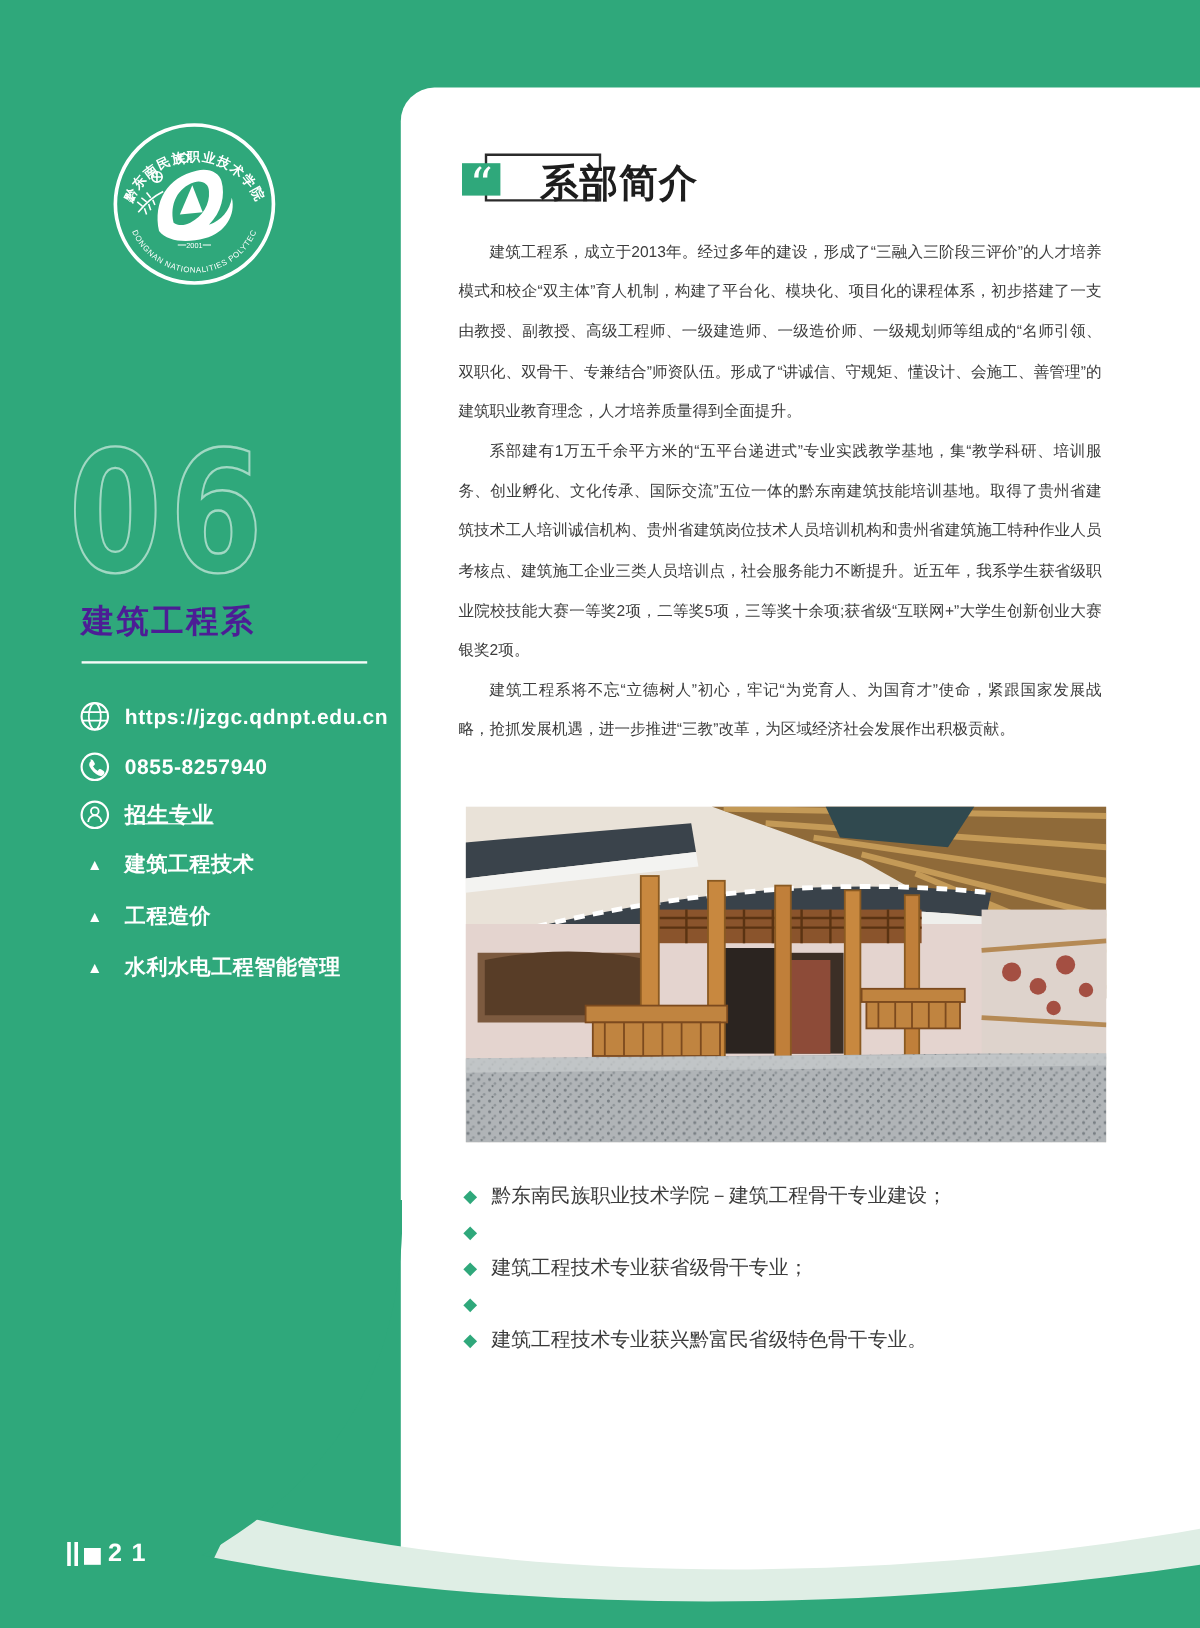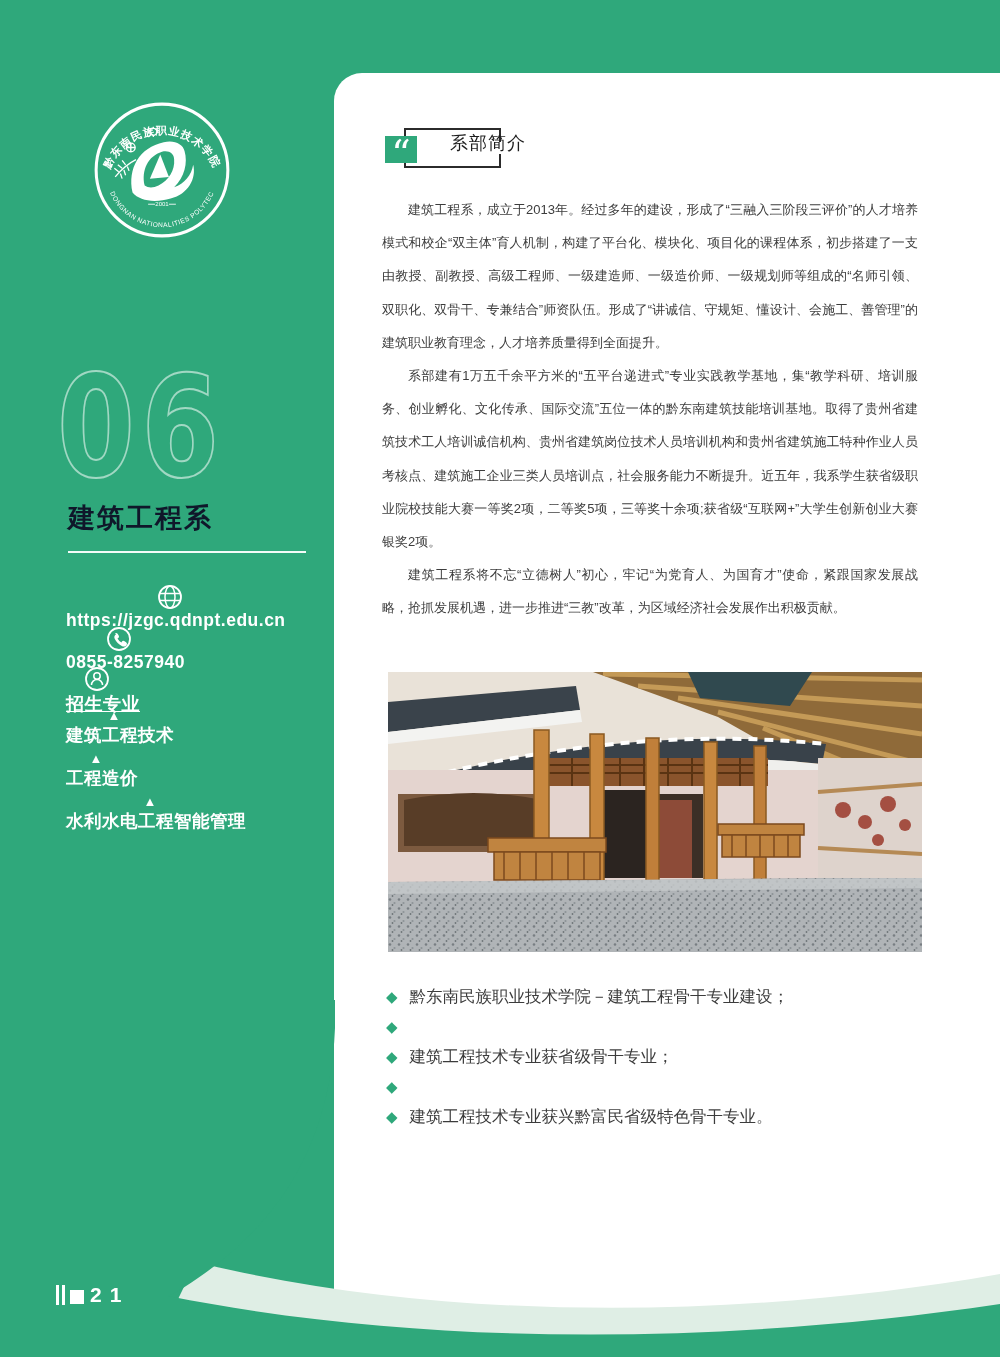--- a/index.html
+++ b/index.html
@@ -3,32 +3,32 @@
 <meta charset="utf-8">
 <style>
   html,body{margin:0;padding:0;}
   .page{position:relative;width:1000px;height:1357px;background:#2fa87b;overflow:hidden;
         font-family:"Liberation Sans","DejaVu Sans",sans-serif;}
   .card{position:absolute;left:334px;top:73px;right:0;bottom:0;background:#ffffff;
         border-radius:28px 0 0 0;}
   
   .seal{position:absolute;left:84px;top:92px;width:156px;height:156px;}
   .chapter-num{position:absolute;left:55px;top:358px;width:230px;height:130px;}
-  .dept-title{position:absolute;left:68px;top:500px;color:#0f172a;font-size:27px;font-weight:bold;letter-spacing:2px;}
+  .dept-title{position:absolute;left:68px;top:500px;color:#4c1d95;font-size:27px;font-weight:bold;letter-spacing:2px;}
   .divider{position:absolute;left:68px;top:551px;width:238px;height:2px;background:rgba(255,255,255,.95);}
-  .side-row{position:absolute;left:66px;display:flex;align-items:center;color:#fff;font-weight:bold;flex-direction:column;}
+  .side-row{position:absolute;left:66px;display:flex;align-items:center;color:#fff;font-weight:bold;}
   .side-row .ic{width:26px;height:26px;margin-right:12px;flex:0 0 auto;}
   .side-row .txt{font-size:17.5px;letter-spacing:.5px;}
   .tri{width:26px;margin-right:12px;color:#fff;font-size:13px;text-align:center;}
   
   .quote-box{position:absolute;left:385px;top:136px;width:32px;height:27px;background:#2fa87b;
              color:#fff;text-align:center;overflow:hidden;}
   .quote-box span{font-size:38px;line-height:44px;display:block;margin-top:-4px;font-family:"DejaVu Serif",serif;}
   .title-frame{position:absolute;left:402px;top:126px;width:104px;height:44px;}
-  .section-title{position:absolute;left:450px;top:131px;font-size:18px;font-weight:normal;color:#1d1d1d;letter-spacing:1px;}
+  .section-title{position:absolute;left:450px;top:131px;font-size:32px;font-weight:bold;color:#1d1d1d;letter-spacing:1px;}
   .bodytext{position:absolute;left:382px;top:193px;width:536px;color:#3c3c3c;
             font-size:13px;line-height:33.2px;text-align:justify;text-justify:inter-character;}
   .bodytext p{margin:0;text-indent:2em;}
   .photo{position:absolute;left:388px;top:672px;width:534px;height:280px;}
   .achv{position:absolute;left:386px;top:982px;width:545px;}
   .achv-item{display:flex;align-items:center;height:30px;color:#3c3c3c;font-size:16.5px;}
   .achv-item .dia{color:#2fa87b;font-size:15px;margin-right:12px;}
   
   .bottom-curves{position:absolute;left:0;top:1000px;width:1000px;height:357px;}
   .footer{position:absolute;left:56px;top:1283px;display:flex;align-items:center;z-index:5;}

